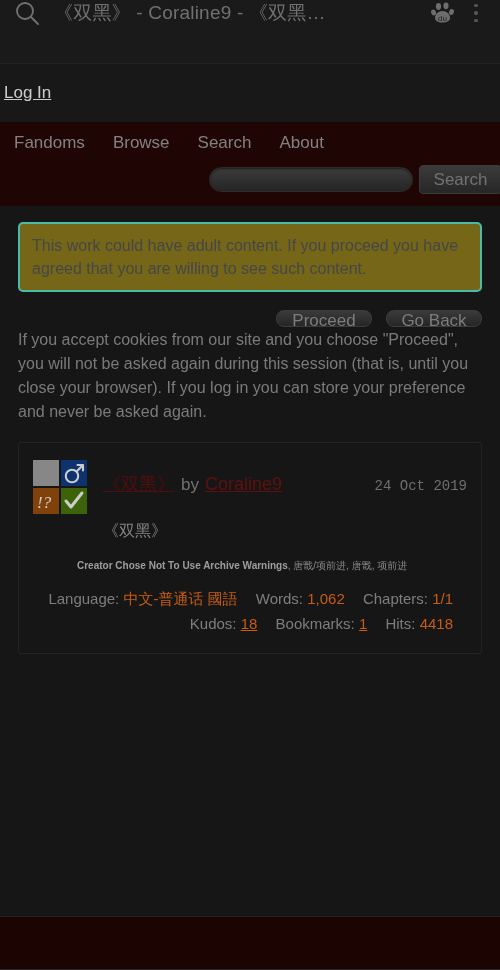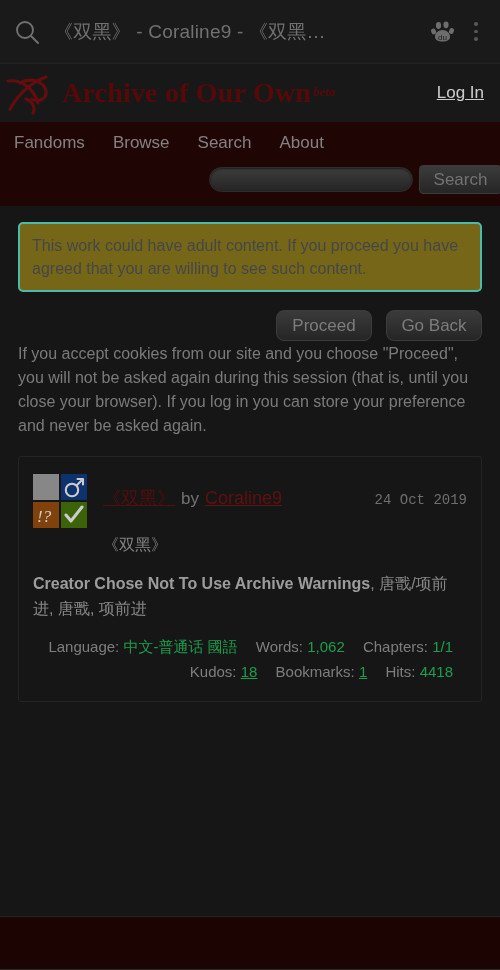--- a/index.html
+++ b/index.html
@@ -13,21 +13,21 @@
     overflow: hidden;
     font-family: "Liberation Sans", "DejaVu Sans", sans-serif;
     position: relative;
   }
 
   
   .browser-bar {
     height: 64px;
     background: #212121;
     display: flex;
-    align-items: center;
+    align-items: flex-start;
     padding: 0 14px;
     box-sizing: border-box;
     border-bottom: 1px solid #2b2b2b;
   }
   .search-glyph {
     width: 26px;
     height: 26px;
     flex: 0 0 auto;
     margin-right: 14px;
   }
@@ -181,21 +181,21 @@
     line-height: 1.45;
     box-sizing: border-box;
   }
   .notice-actions {
     display: flex;
     justify-content: flex-end;
     gap: 14px;
     margin-top: 18px;
   }
   .action-btn {
-    height: 31px;
+    height: 17px;
     min-width: 96px;
     border-radius: 8px;
     border: 1px solid #4c4c4c;
     background: linear-gradient(#4a4a4a, #2f2f2f);
     color: #9c9c9c;
     font-size: 17px;
     font-family: inherit;
     cursor: pointer;
     padding: 0 10px;
   }
@@ -276,36 +276,37 @@
     padding-left: 10px;
   }
   .fandom-line {
     margin-top: 8px;
     color: #a5a5a5;
     font-size: 16px;
   }
   .warnings-line {
     margin-top: 16px;
     color: #a8a8a8;
-    font-size: 16px;
+    font-size: 10px;
     line-height: 1.55;
+    margin-left: 44px;
   }
   .warnings-line .strong {
     color: #c3c3c3;
     font-weight: bold;
   }
   .stats-line {
     margin-top: 12px;
     text-align: right;
     color: #9d9d9d;
     font-size: 15px;
     line-height: 1.7;
   }
   .stats-line .lbl { color: #9d9d9d; }
-  .stats-line .val { color: #22c55e; text-decoration: underline; }
+  .stats-line .val { color: #f97316; text-decoration: underline; }
   .stats-line .val.plain { text-decoration: none; }
   .stats-line .grp { margin-right: 14px; white-space: nowrap; }
 
   
   .footer {
     position: absolute;
     left: 0;
     right: 0;
     bottom: 0;
     height: 52px;
@@ -344,35 +345,20 @@
     </svg>
   </span>
   <span class="kebab">
     <i></i>
     <i></i>
     <i></i>
   </span>
 </div>
 
 <div class="ao3-header">
-  <div class="brand">
-    <span class="ao3-logo">
-      <svg viewBox="0 0 62 48" width="62" height="48">
-        <g fill="none" stroke="#7d1111" stroke-width="3.2" stroke-linecap="round">
-          <path d="M4 12 C18 10 30 20 34 34"></path>
-          <path d="M6 40 C14 26 26 14 42 8"></path>
-          <path d="M16 14 C26 8 40 12 42 22 C43 30 34 34 28 30"></path>
-          <path d="M22 30 C28 32 32 38 29 44"></path>
-        </g>
-      </svg>
-    </span>
-    <span>
-      <span class="brand-text">Archive of Our Own</span><span class="brand-beta">beta</span>
-    </span>
-  </div>
   <a class="login-link" href="#">Log In</a>
 </div>
 
 <div class="nav-band">
   <div class="nav-menu">
     <a href="#">Fandoms</a>
     <a href="#">Browse</a>
     <a href="#">Search</a>
     <a href="#">About</a>
   </div>

